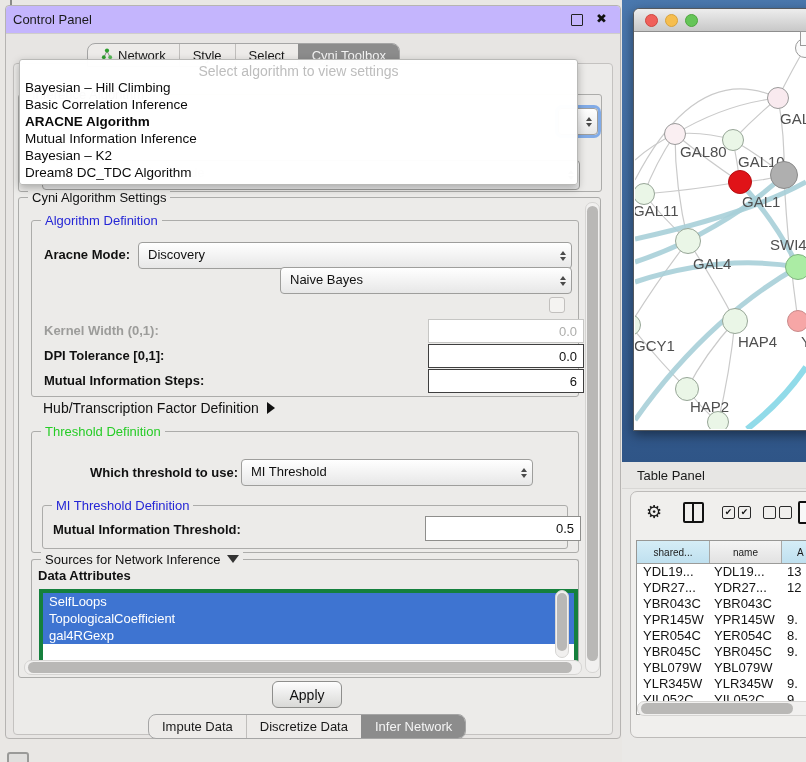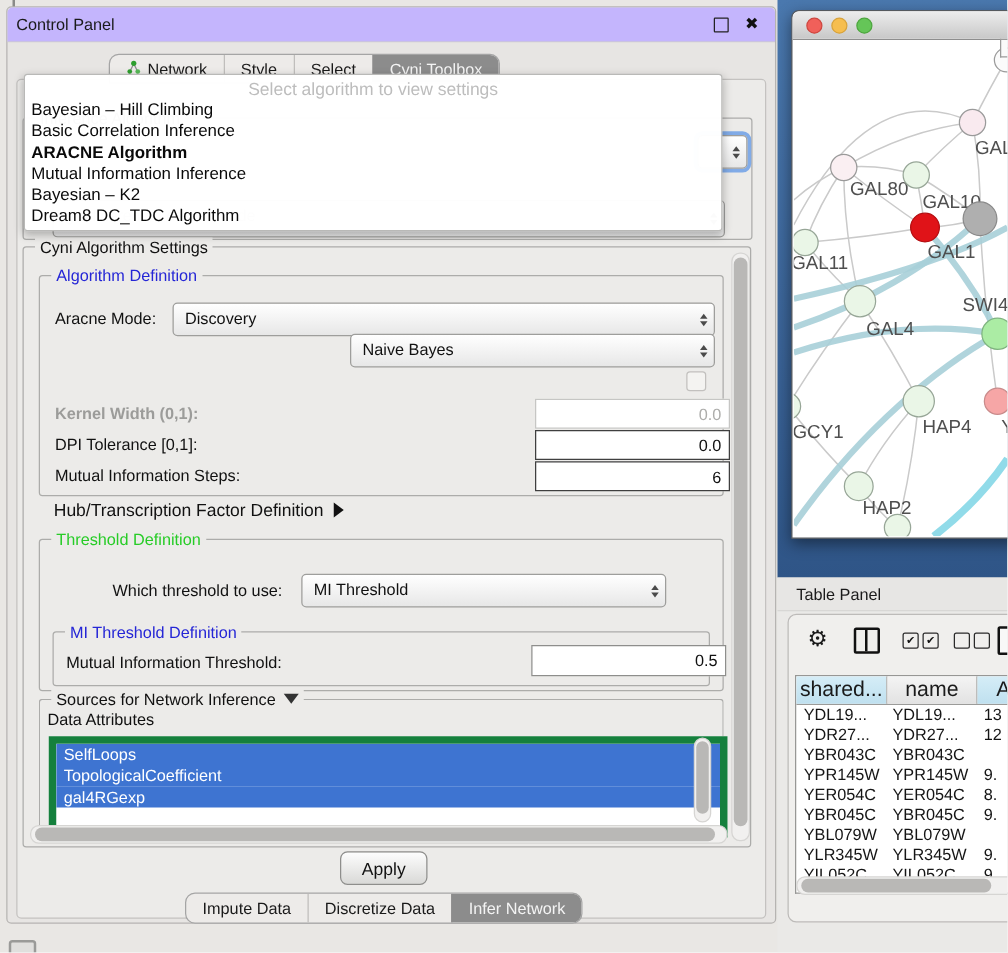--- a/index.html
+++ b/index.html
@@ -28,21 +28,21 @@
   .tab.sel{background:#8C8C8C;color:#F4F4F4;border-left-color:#8C8C8C;}
 
   
   .group{position:absolute;border:1px solid #ACACAA;border-radius:3px;}
   .legend{position:absolute;top:-8px;left:9px;background:#ECEBE9;padding:0 4px;font-size:13px;
           color:#111;white-space:nowrap;}
   .legend.blue{color:#2526D6;}
   .legend.green{color:#27CC27;}
 
   .lbl{position:absolute;font-size:13px;color:#111;white-space:nowrap;}
-  .lbl.b{font-weight:normal;text-align:right;}
+  .lbl.b{font-weight:bold;text-align:right;}
   .lbl.dis{font-weight:bold;color:#9C9C9A;}
 
   .combo{position:absolute;background:linear-gradient(#FFFFFF,#E7E7E7);border:1px solid #9E9E9C;
          border-radius:4px;font-size:13px;color:#111;}
   .combo .cv{position:absolute;left:9px;top:4px;white-space:nowrap;overflow:hidden;right:22px;}
   .stp{position:absolute;right:5px;top:50%;transform:translateY(-50%);display:flex;
        flex-direction:column;gap:2px;align-items:center;}
   .tri-up{width:0;height:0;border-left:3.5px solid transparent;border-right:3.5px solid transparent;
           border-bottom:4.5px solid #4A4A4A;}
   .tri-dn{width:0;height:0;border-left:3.5px solid transparent;border-right:3.5px solid transparent;
@@ -50,21 +50,21 @@
   .tri-r{display:inline-block;width:0;height:0;border-top:6px solid transparent;
          border-bottom:6px solid transparent;border-left:8px solid #111;margin-left:8px;vertical-align:-1px;}
   .tri-d{display:inline-block;width:0;height:0;border-left:6px solid transparent;
          border-right:6px solid transparent;border-top:8px solid #333;margin-left:6px;vertical-align:1px;}
 
   .numin{position:absolute;background:#FFF;border:1px solid #3F3F3F;font-size:13px;color:#111;
          display:flex;align-items:center;justify-content:flex-end;padding:0 6px;}
   .numin.dis{border:1px solid #C6C6C4;color:#ADADAB;}
   .chk{position:absolute;width:14px;height:14px;background:#F4F3F1;border:1px solid #C2C0BE;border-radius:3px;}
 
-  .attr-list{position:absolute;background:#FFF;border:6px solid #15803d;overflow:hidden;}
+  .attr-list{position:absolute;background:#FFF;border:4px solid #15803d;overflow:hidden;}
   .attr-item{height:17px;line-height:17px;background:#3E74D1;color:#FFF;font-size:13px;padding-left:6px;}
 
   
   .sbv{position:absolute;width:13px;background:#F1F0EF;border:1px solid #D6D5D3;border-radius:7px;}
   .sbv .th{position:absolute;left:1px;right:1px;background:#B9B8B6;border-radius:6px;}
   .sbh{position:absolute;height:13px;background:#F1F0EF;border:1px solid #D6D5D3;border-radius:7px;}
   .sbh .th{position:absolute;top:1px;bottom:1px;background:#B9B8B6;border-radius:6px;}
 
   .btn{position:absolute;background:linear-gradient(#FDFDFD,#D9D9D7);border:1px solid #8E8E8C;
        border-radius:6px;font-size:14px;color:#111;display:flex;align-items:center;justify-content:center;}
@@ -106,21 +106,21 @@
   .gear{position:absolute;font-size:18px;color:#1A1A1A;top:1px;}
   .colsicon{position:absolute;width:17px;height:17px;border:2px solid #111;border-radius:2px;top:2px;}
   .colsicon:before{content:"";position:absolute;left:7px;top:0;bottom:0;width:2px;background:#111;}
   .cbx{position:absolute;width:11px;height:11px;border:1.6px solid #2A2A2A;border-radius:2px;top:6px;
        font-size:9px;line-height:10px;text-align:center;color:#111;font-weight:bold;}
   .docicon{position:absolute;width:15px;height:19px;border:2px solid #111;border-radius:2px;top:1px;background:#F8F8F8;}
 
   .tbl{position:absolute;left:636px;top:540px;width:170px;height:173px;background:#FFF;
        border:1px solid #979795;border-right:none;overflow:hidden;}
   .tbl-head{display:flex;height:22px;border-bottom:1px solid #9B9B99;}
-  .th-cell{box-sizing:border-box;border-right:1px solid #A9A9A7;font-size:17px;color:#1A1A1A;
+  .th-cell{box-sizing:border-box;border-right:1px solid #A9A9A7;font-size:10px;color:#1A1A1A;
            display:flex;align-items:center;justify-content:center;background:linear-gradient(#F4F4F4,#E2E2E2);overflow:hidden;}
   .th-cell.hl{background:linear-gradient(#D5EDF7,#BFE0EF);}
   .trow{display:flex;height:16px;}
   .td-cell{box-sizing:border-box;font-size:13px;color:#151515;white-space:nowrap;overflow:hidden;line-height:16px;}
 </style>
 </head>
 <body>
 
 <div class="stage">
 

